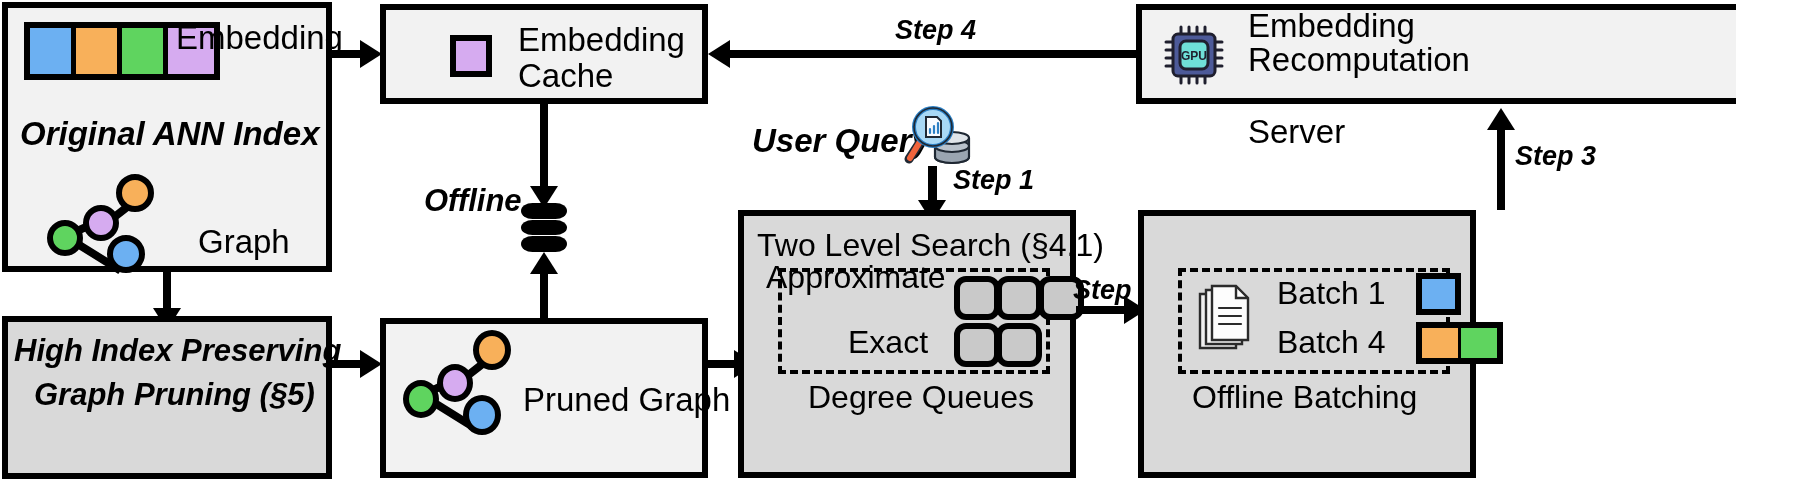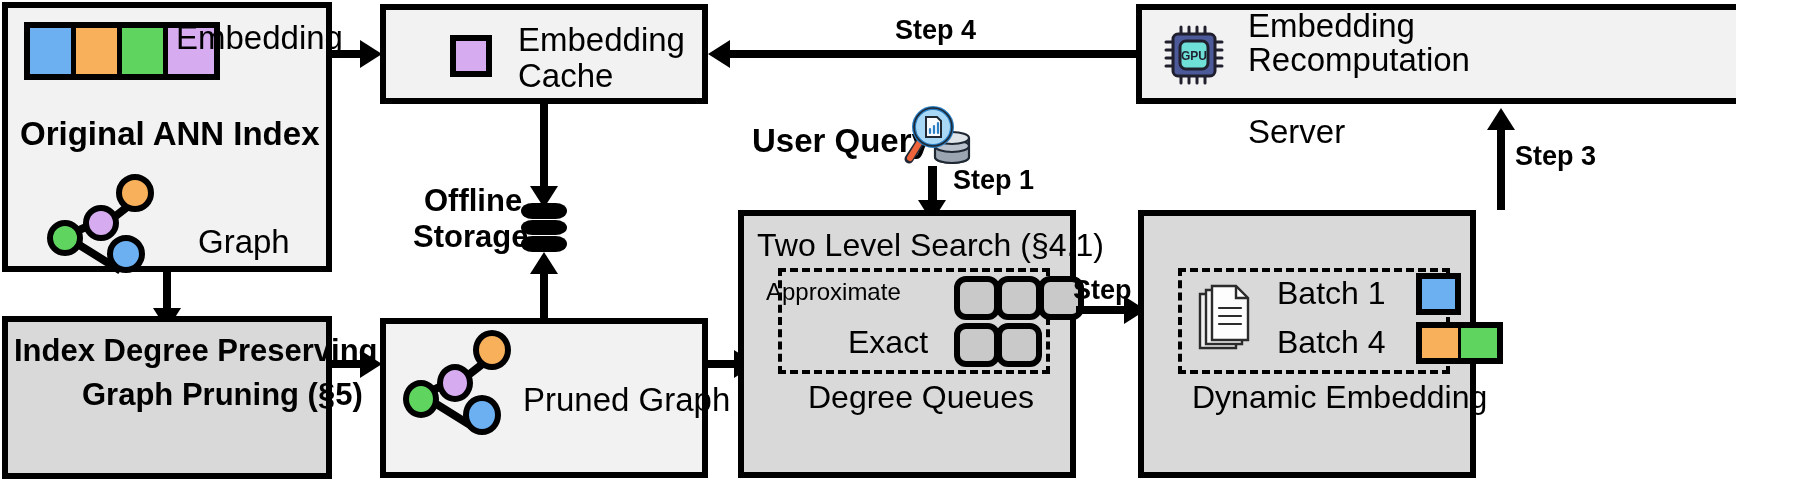--- a/index.html
+++ b/index.html
@@ -5,21 +5,21 @@
   html,body{margin:0;padding:0;background:#ffffff;}
   body{width:1817px;height:481px;font-family:"Liberation Sans",sans-serif;color:#000;}
   #stage{position:relative;width:1736px;height:481px;overflow:hidden;background:#fff;}
 
   .box{position:absolute;box-sizing:border-box;border:6px solid #000;background:#f2f2f2;}
   .box.gray{background:#d9d9d9;}
   .dashed{position:absolute;box-sizing:border-box;border:4px dashed #000;}
 
   .txt{position:absolute;white-space:pre;line-height:1.08;}
   .t-reg{font-weight:400;}
-  .t-bold{font-weight:700;}
+  .t-bold{font-weight:700;font-style:italic;}
 
   
   .strip{position:absolute;display:flex;border:6px solid #000;background:#000;box-sizing:border-box;}
   .strip .cell{width:46px;height:46px;border-right:5px solid #000;box-sizing:border-box;}
   .strip .cell:last-child{border-right:0;}
 
   .sq{position:absolute;box-sizing:border-box;border:6px solid #000;}
 
   
   .gnode{position:absolute;border:6px solid #000;border-radius:50%;box-sizing:border-box;}
@@ -79,21 +79,20 @@
   <div class="box" style="left:380px;top:4px;width:328px;height:100px;">
   </div>
   <div class="sq" style="left:450px;top:35px;width:42px;height:42px;background:#d6abf0;"></div>
   <div class="txt t-reg" style="left:518px;top:22px;font-size:33px;">Embedding</div>
   <div class="txt t-reg" style="left:518px;top:58px;font-size:33px;">Cache</div>
 
   <div class="aline" style="left:540px;top:104px;width:8px;height:86px;"></div>
   <div class="ahead down" style="left:530px;top:186px;"></div>
 
   <div class="txt t-bold" style="left:424px;top:184px;font-size:31px;">Offline</div>
-  <div class="txt t-bold" style="left:413px;top:220px;font-size:31px;">Storage</div>
 
   <div class="cyl" style="left:521px;top:203px;width:46px;height:50px;">
     <div class="band" style="top:0;height:16px;"></div>
     <div class="band" style="top:17px;height:15px;"></div>
     <div class="band" style="top:33px;height:16px;"></div>
   </div>
 
   <div class="aline" style="left:540px;top:268px;width:8px;height:52px;"></div>
   <div class="ahead up" style="left:530px;top:252px;"></div>
 
@@ -164,22 +163,22 @@
       </g>
     </svg>
   </div>
 
   <div class="aline" style="left:928px;top:166px;width:9px;height:38px;"></div>
   <div class="ahead down" style="left:918px;top:200px;"></div>
   <div class="txt t-bold" style="left:953px;top:166px;font-size:27px;">Step 1</div>
 
   <div class="box gray" style="left:2px;top:316px;width:330px;height:163px;">
   </div>
-  <div class="txt t-bold" style="left:14px;top:334px;font-size:31px;">Index Degree Preserving</div>
-  <div class="txt t-bold" style="left:34px;top:378px;font-size:31px;margin-left:48px;">Graph Pruning (§5)</div>
+  <div class="txt t-bold" style="left:14px;top:334px;font-size:31px;">High Index Preserving</div>
+  <div class="txt t-bold" style="left:34px;top:378px;font-size:31px;">Graph Pruning (§5)</div>
 
   <div class="aline" style="left:332px;top:360px;width:30px;height:8px;"></div>
   <div class="ahead right" style="left:360px;top:350px;"></div>
 
   <div class="box" style="left:380px;top:318px;width:328px;height:160px;">
   </div>
   <div>
     <div class="gedge" style="left:425px;top:390px;width:44px;transform:rotate(-26deg);"></div>
     <div class="gedge" style="left:462px;top:376px;width:42px;transform:rotate(-38deg);"></div>
     <div class="gedge" style="left:430px;top:396px;width:56px;transform:rotate(32deg);"></div>
@@ -191,21 +190,21 @@
   <div class="txt t-reg" style="left:523px;top:382px;font-size:33px;">Pruned Graph</div>
 
   <div class="aline" style="left:708px;top:360px;width:28px;height:8px;"></div>
   <div class="ahead right" style="left:734px;top:350px;"></div>
 
   <div class="box gray" style="left:738px;top:210px;width:338px;height:268px;">
   </div>
   <div class="txt t-reg" style="left:757px;top:228px;font-size:32px;">Two Level Search (§4.1)</div>
   <div class="dashed" style="left:778px;top:268px;width:272px;height:106px;"></div>
 
-  <div class="txt t-reg" style="left:766px;top:279px;font-size:24px;">Approximate</div>
+  <div class="txt t-reg" style="left:766px;top:260px;font-size:32px;">Approximate</div>
   <div class="slot" style="left:954px;top:276px;"></div>
   <div class="slot" style="left:996px;top:276px;"></div>
   <div class="slot" style="left:1038px;top:276px;"></div>
 
   <div class="txt t-reg" style="left:848px;top:325px;font-size:32px;">Exact</div>
   <div class="slot" style="left:954px;top:323px;"></div>
   <div class="slot" style="left:996px;top:323px;"></div>
 
   <div class="txt t-reg" style="left:808px;top:380px;font-size:32px;">Degree Queues</div>
 
@@ -231,15 +230,15 @@
     </svg>
   </div>
 
   <div class="txt t-reg" style="left:1277px;top:276px;font-size:32px;">Batch 1</div>
   <div class="sq" style="left:1416px;top:273px;width:45px;height:42px;background:#6cb0f2;"></div>
 
   <div class="txt t-reg" style="left:1277px;top:325px;font-size:32px;">Batch 4</div>
   <div class="sq" style="left:1416px;top:322px;width:45px;height:42px;background:#f8b05a;border-right-width:3px;"></div>
   <div class="sq" style="left:1458px;top:322px;width:45px;height:42px;background:#5fd45f;border-left-width:3px;"></div>
 
-  <div class="txt t-reg" style="left:1192px;top:380px;font-size:32px;">Dynamic Embedding</div>
+  <div class="txt t-reg" style="left:1192px;top:380px;font-size:32px;">Offline Batching</div>
 
 </div>
 
 </body></html>

